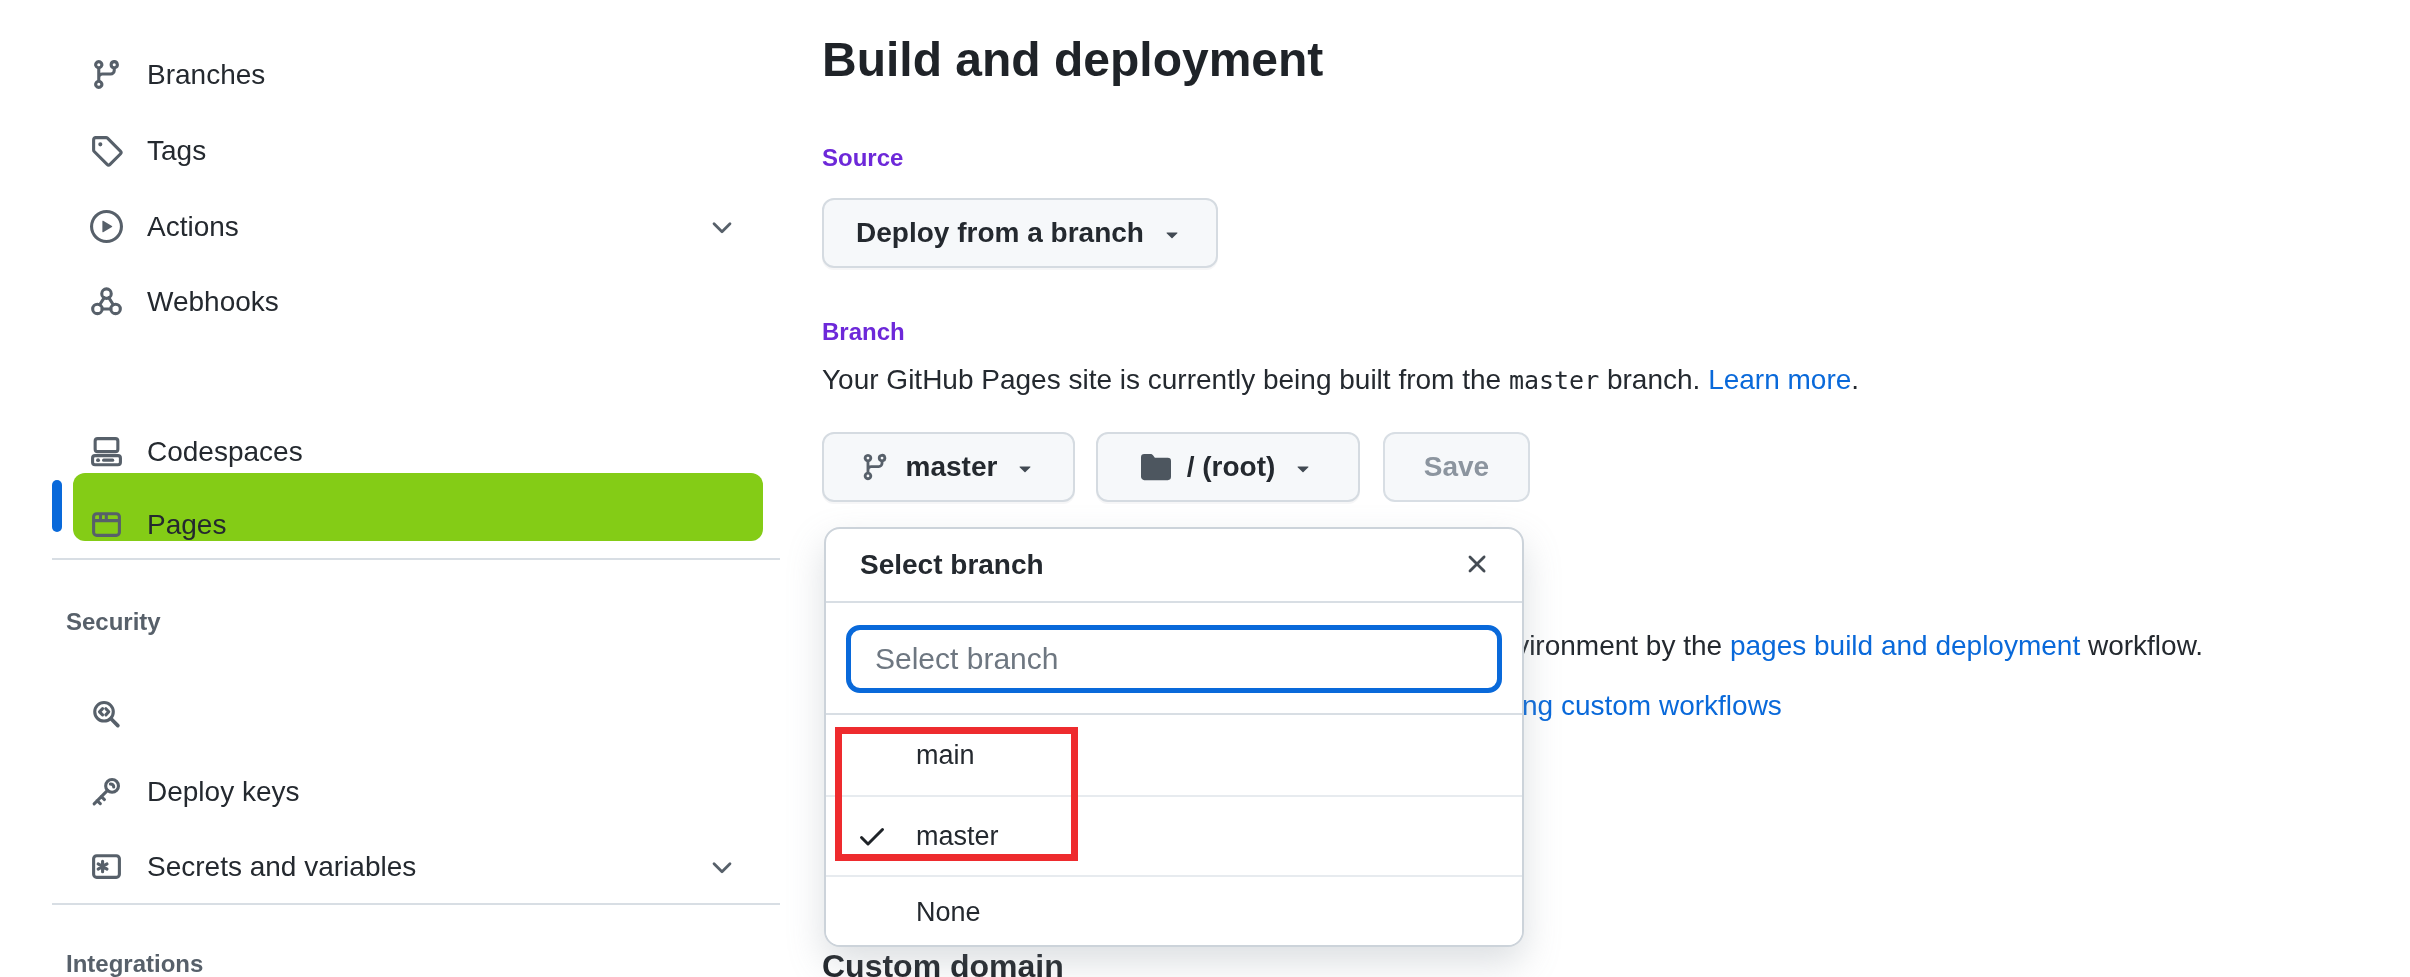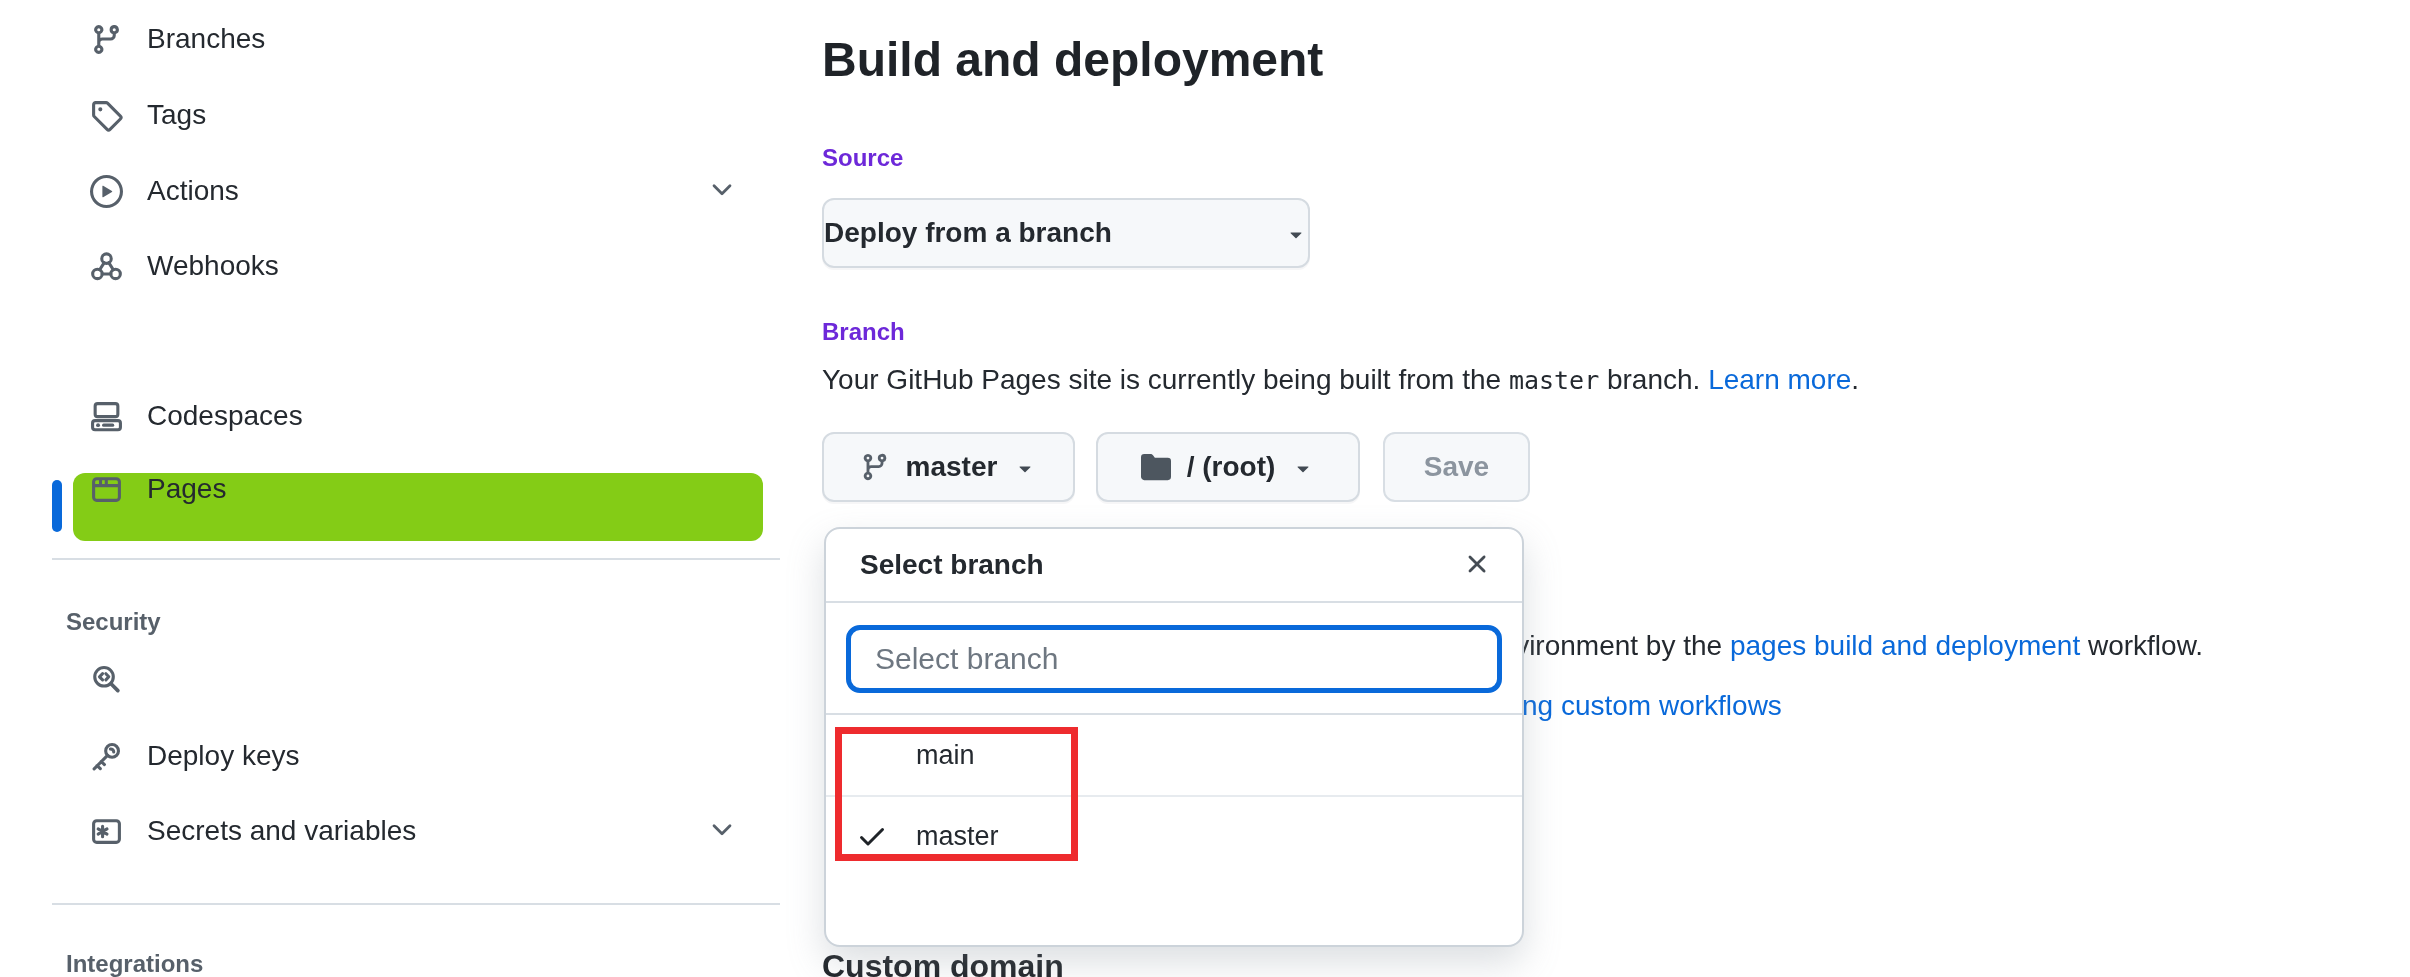--- a/index.html
+++ b/index.html
@@ -3,21 +3,21 @@
 <meta charset="utf-8">
 <style>
   * { margin:0; padding:0; box-sizing:border-box; }
   html,body { width:2410px; height:977px; overflow:hidden; background:#fff;
     font-family:"Liberation Sans","DejaVu Sans",sans-serif; color:#1f2328; }
   #screen { position:relative; width:2410px; height:977px; background:#fff; overflow:hidden; }
 
   
   .sidebar { position:absolute; left:0; top:0; width:800px; height:977px; z-index:2; }
   .nav-item { position:absolute; left:73px; width:690px; height:68px; border-radius:12px;
-    display:flex; align-items:flex-start; padding-left:17px; cursor:pointer; }
+    display:flex; align-items:flex-end; padding-left:17px; cursor:pointer; }
   .nav-item .ic { width:33px; height:33px; color:#57606a; flex:0 0 33px; display:flex; align-items:center; }
   .nav-item .ic svg { width:33px; height:33px; display:block; }
   .nav-item .lbl { margin-left:24px; font-size:28px; color:#24292f; white-space:nowrap; }
   .nav-item .chev { position:absolute; right:26px; width:30px; height:30px; color:#57606a; }
   .nav-item.selected { background:#84cc16; }
   .accent-bar { position:absolute; left:52px; top:480px; width:10px; height:52px;
     border-radius:6px; background:#0969da; }
   .side-divider { position:absolute; left:52px; width:728px; height:0; border-top:2px solid #d8dee4; }
   .side-section { position:absolute; left:66px; font-size:24px; font-weight:700; color:#57606a; white-space:nowrap; }
 
@@ -177,21 +177,21 @@
 
     <div class="side-divider" style="top:903px"></div>
 
     <div class="side-section" style="top:950px">Integrations</div>
   </nav>
 
   <h2 class="h2-title">Build and deployment</h2>
 
   <h3 class="h3-label" style="top:144px">Source</h3>
 
-  <button class="gh-btn" style="left:822px; top:198px; width:488px;justify-content:space-between;">
+  <button class="gh-btn" style="left:822px; top:198px; width:396px;">
     <span>Deploy from a branch</span>
     <span class="caret">
       <svg viewBox="0 0 16 16" fill="currentColor">
           <path d="m4.427 7.427 3.396 3.396a.25.25 0 0 0 .354 0l3.396-3.396A.25.25 0 0 0 11.396 7H4.604a.25.25 0 0 0-.177.427Z"></path>
         </svg>
     </span>
   </button>
 
   <h3 class="h3-label" style="top:318px">Branch</h3>
 
@@ -250,17 +250,20 @@
       <span>main</span>
     </div>
     <div class="dlg-option">
       <span class="chk">
         <svg viewBox="0 0 16 16" fill="currentColor">
             <path d="M13.78 4.22a.75.75 0 0 1 0 1.06l-7.25 7.25a.75.75 0 0 1-1.06 0L2.22 9.28a.751.751 0 0 1 .018-1.042.751.751 0 0 1 1.042-.018L6 10.94l6.72-6.72a.75.75 0 0 1 1.06 0Z"></path>
           </svg>
       </span>
       <span>master</span>
     </div>
+    <div class="dlg-option last">
+      <span>None</span>
+    </div>
   </div>
 
   <div class="red-box"></div>
 
 </div>
 
 </body></html>

